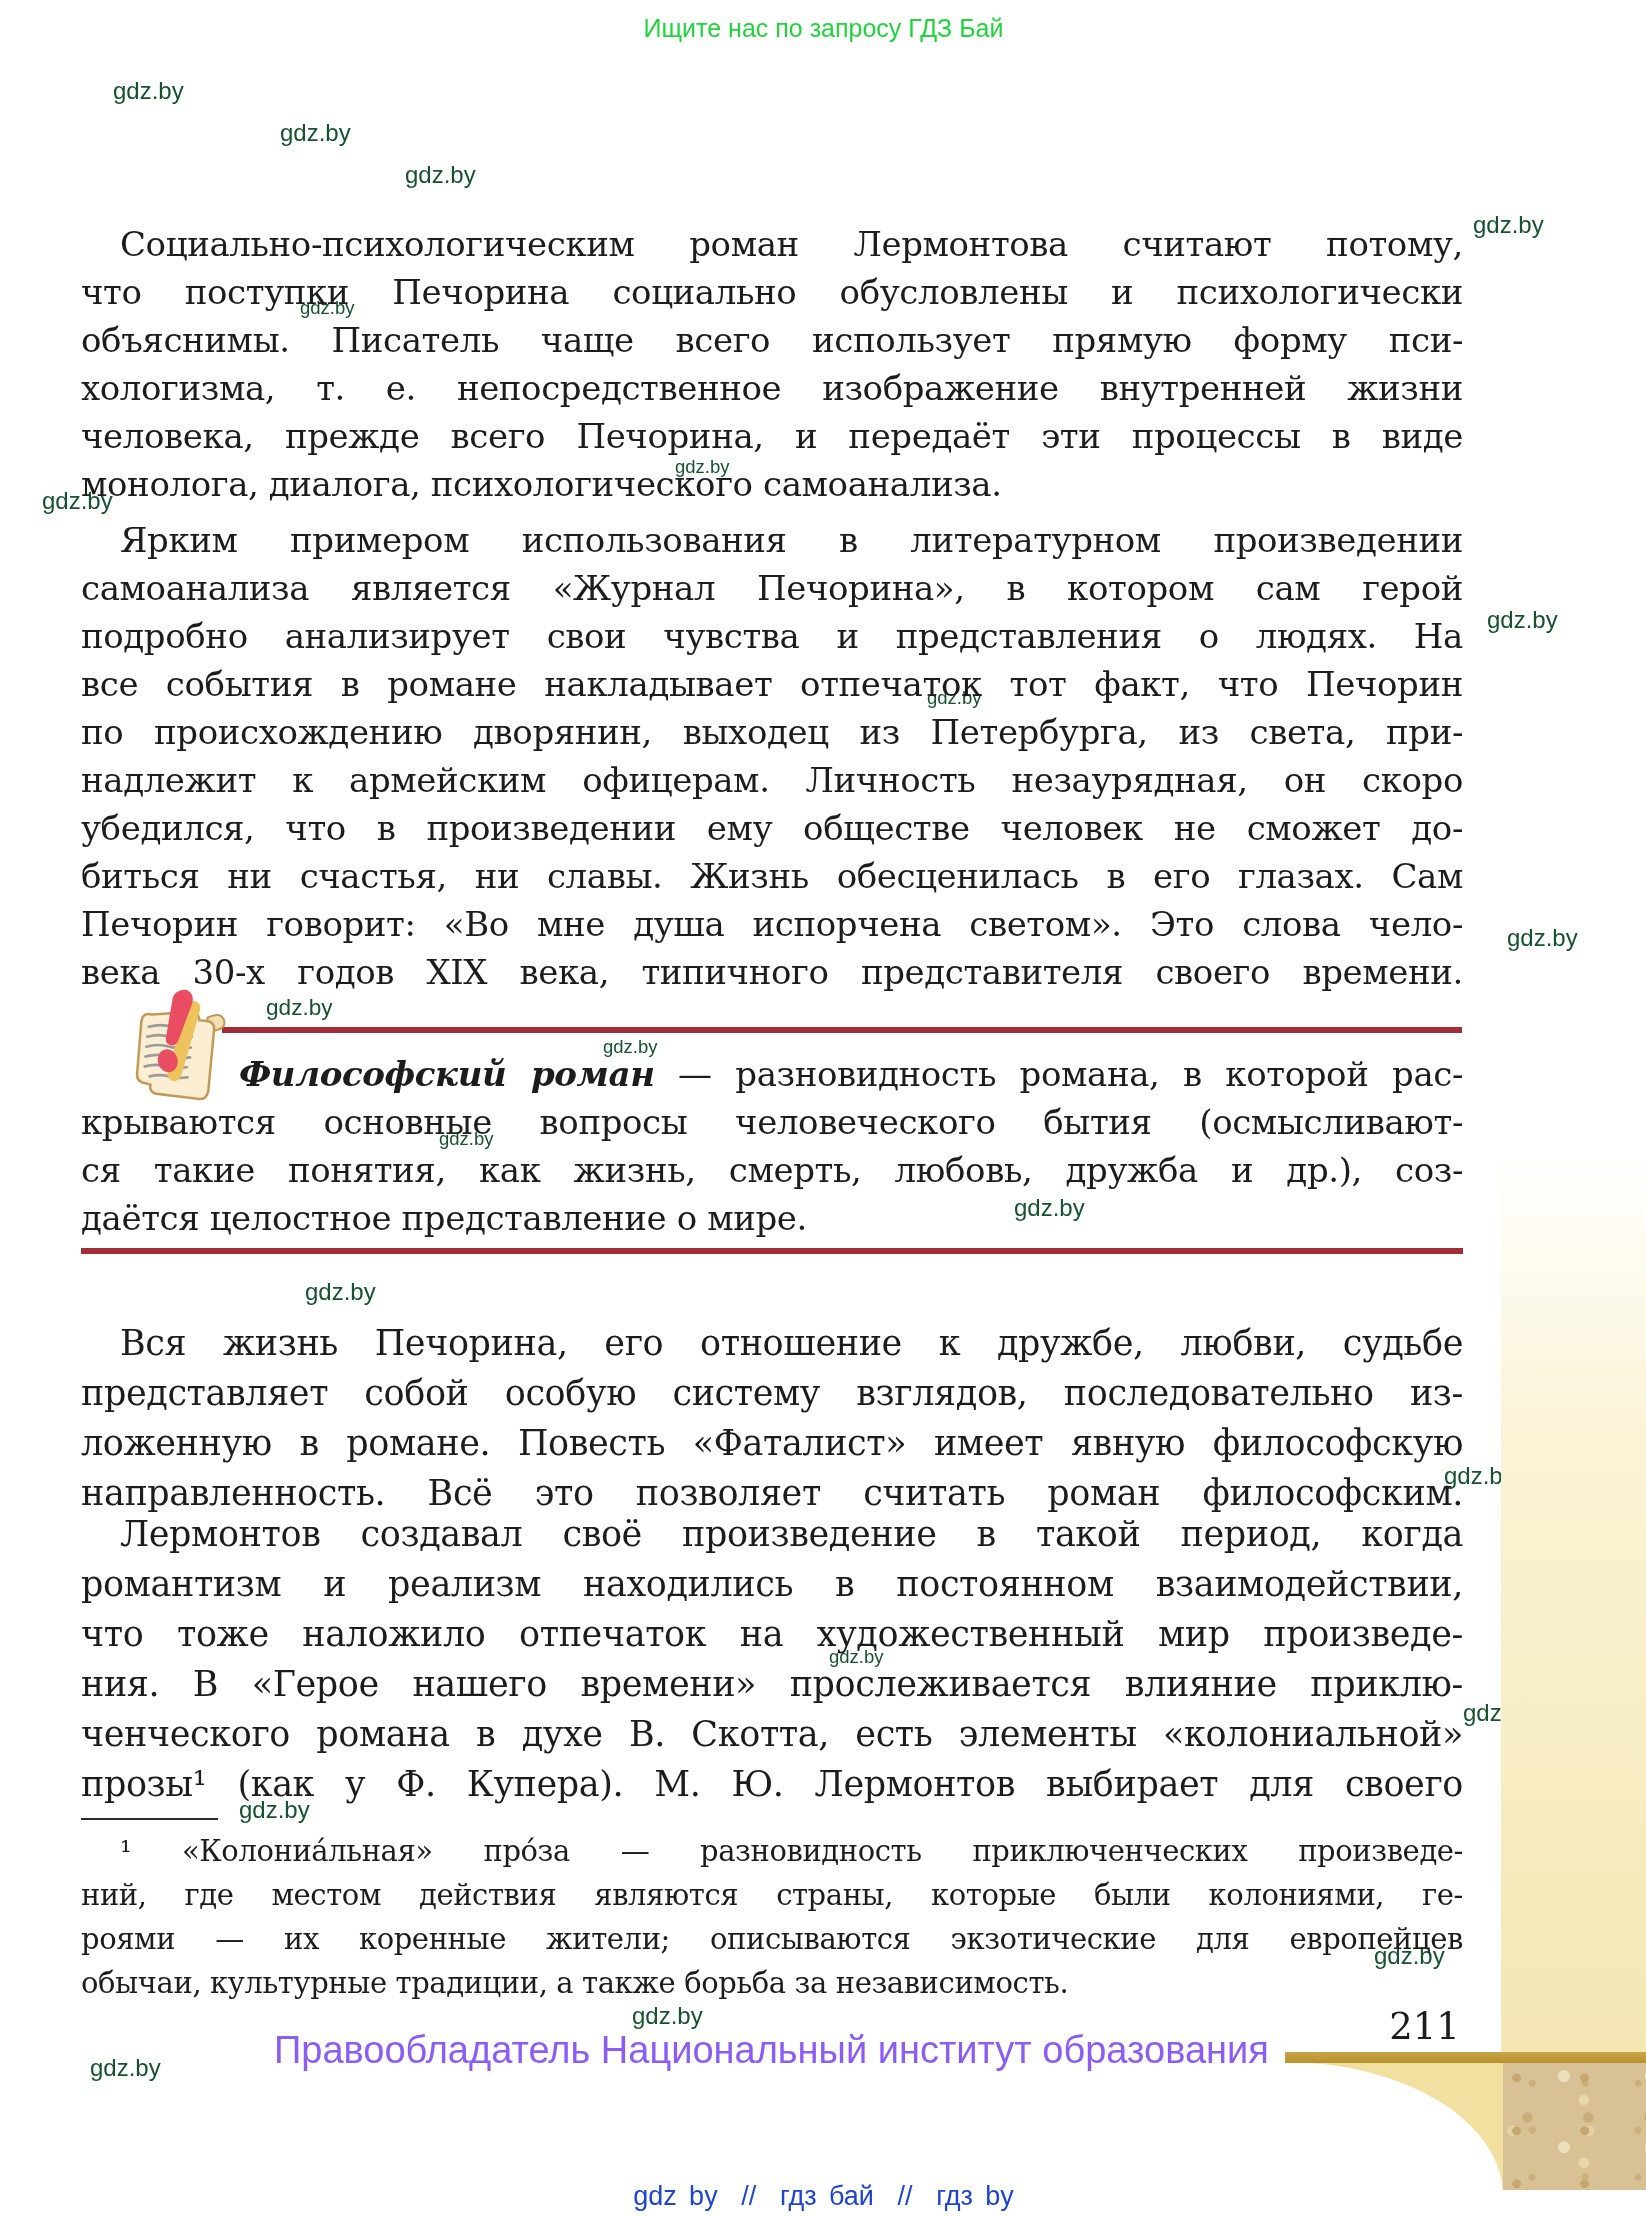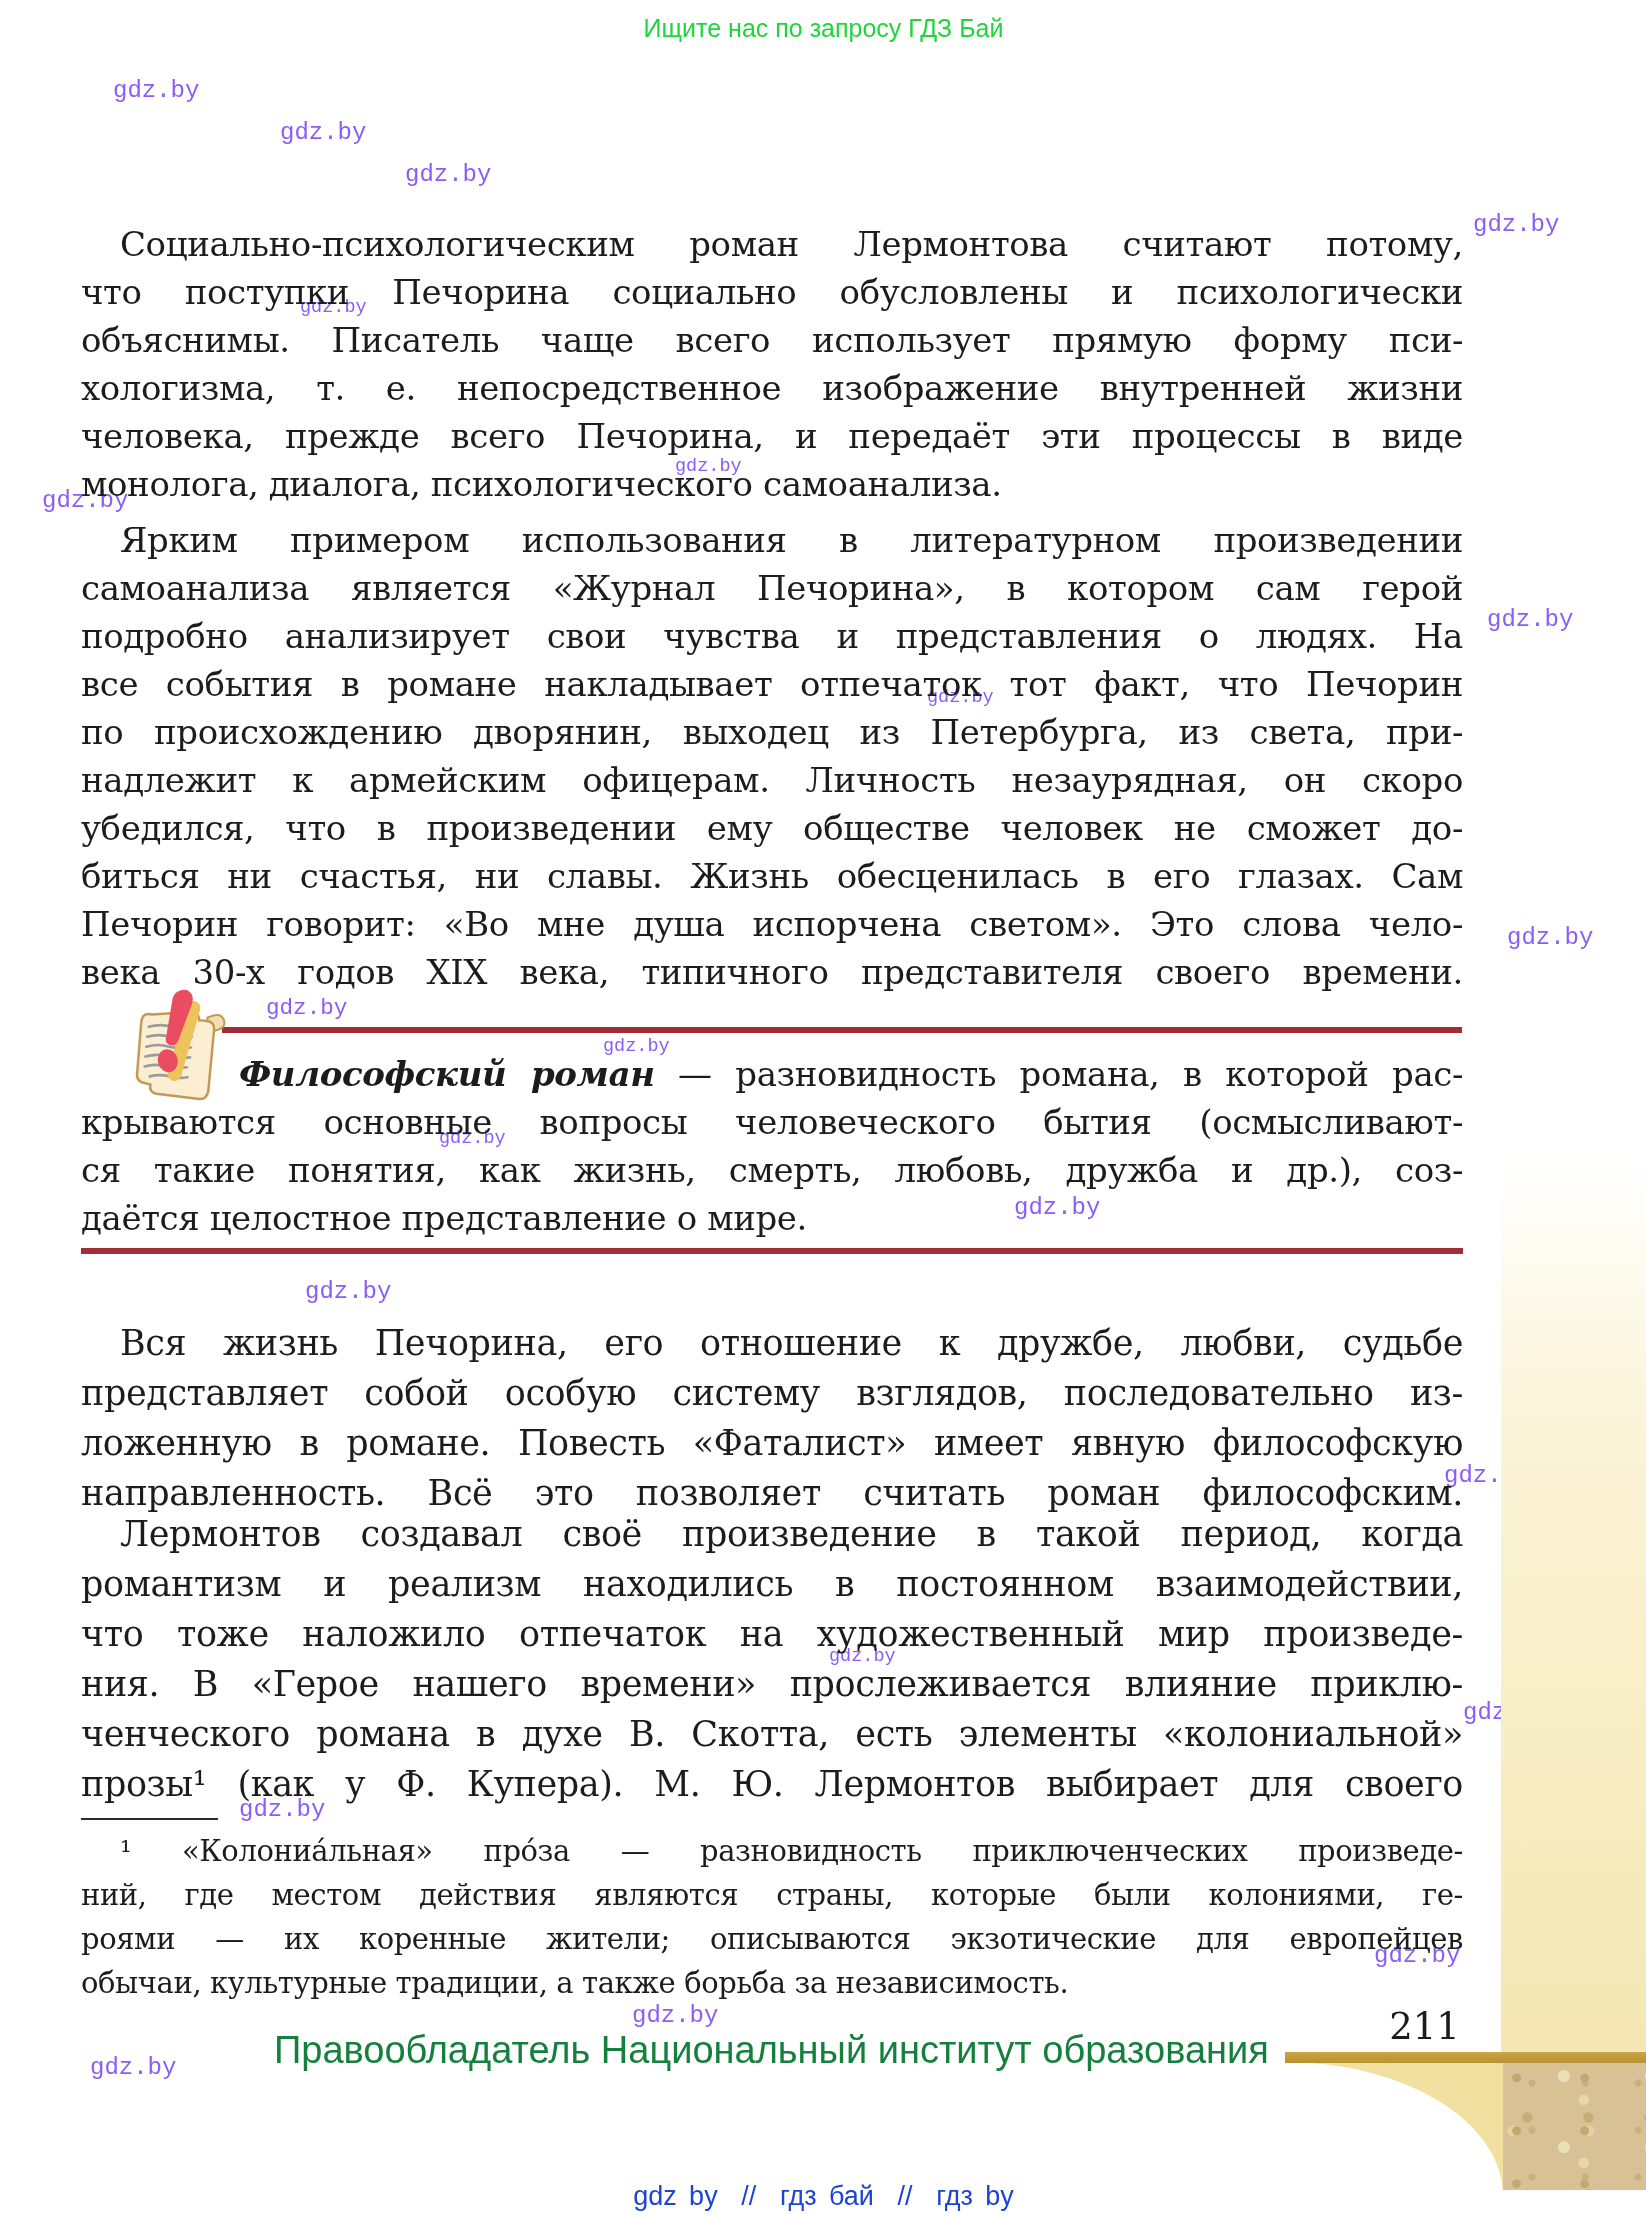--- a/index.html
+++ b/index.html
@@ -25,32 +25,32 @@
     text-align:justify;text-align-last:justify;padding-left:158px;box-sizing:border-box;
   }
   .def-first .term{font-weight:bold;font-style:italic;margin-top:40px;}
   
   .rule{position:absolute;background:#a12d39;height:6.4px;}
   .rule-top{left:222px;top:1027px;width:1240px;}
   .rule-bottom{left:81px;top:1248px;width:1382px;}
   .foot-divider{position:absolute;left:81px;top:1818px;width:137px;height:2.4px;background:#2a2a2a;}
   
   .wm{
-    position:absolute;font-family:Liberation Mono, monospace;
-    color:#8b5cf6;white-space:nowrap;
+    position:absolute;font-family:Liberation Sans, sans-serif;
+    color:#14532d;white-space:nowrap;
   }
   .promo{
     position:absolute;top:14px;left:0;width:100%;text-align:center;
     font-family:"Liberation Sans","DejaVu Sans",sans-serif;
     color:#1ed53b;font-size:25px;
   }
   .copyright{
     position:absolute;left:274px;top:2029px;z-index:5;
     font-family:"Liberation Sans","DejaVu Sans",sans-serif;
-    color:#15803d;font-size:38px;white-space:nowrap;
+    color:#8b5cf6;font-size:38px;white-space:nowrap;
   }
   .pagenum{
     position:absolute;left:1380px;top:2005px;width:89px;text-align:center;
     font-size:37px;color:#1c1c1c;
   }
   .footer-links{
     position:absolute;left:0;top:2181px;width:100%;text-align:center;z-index:7;
     font-family:"Liberation Sans","DejaVu Sans",sans-serif;
     color:#1d45d2;font-size:27px;word-spacing:4.8px;
   }

